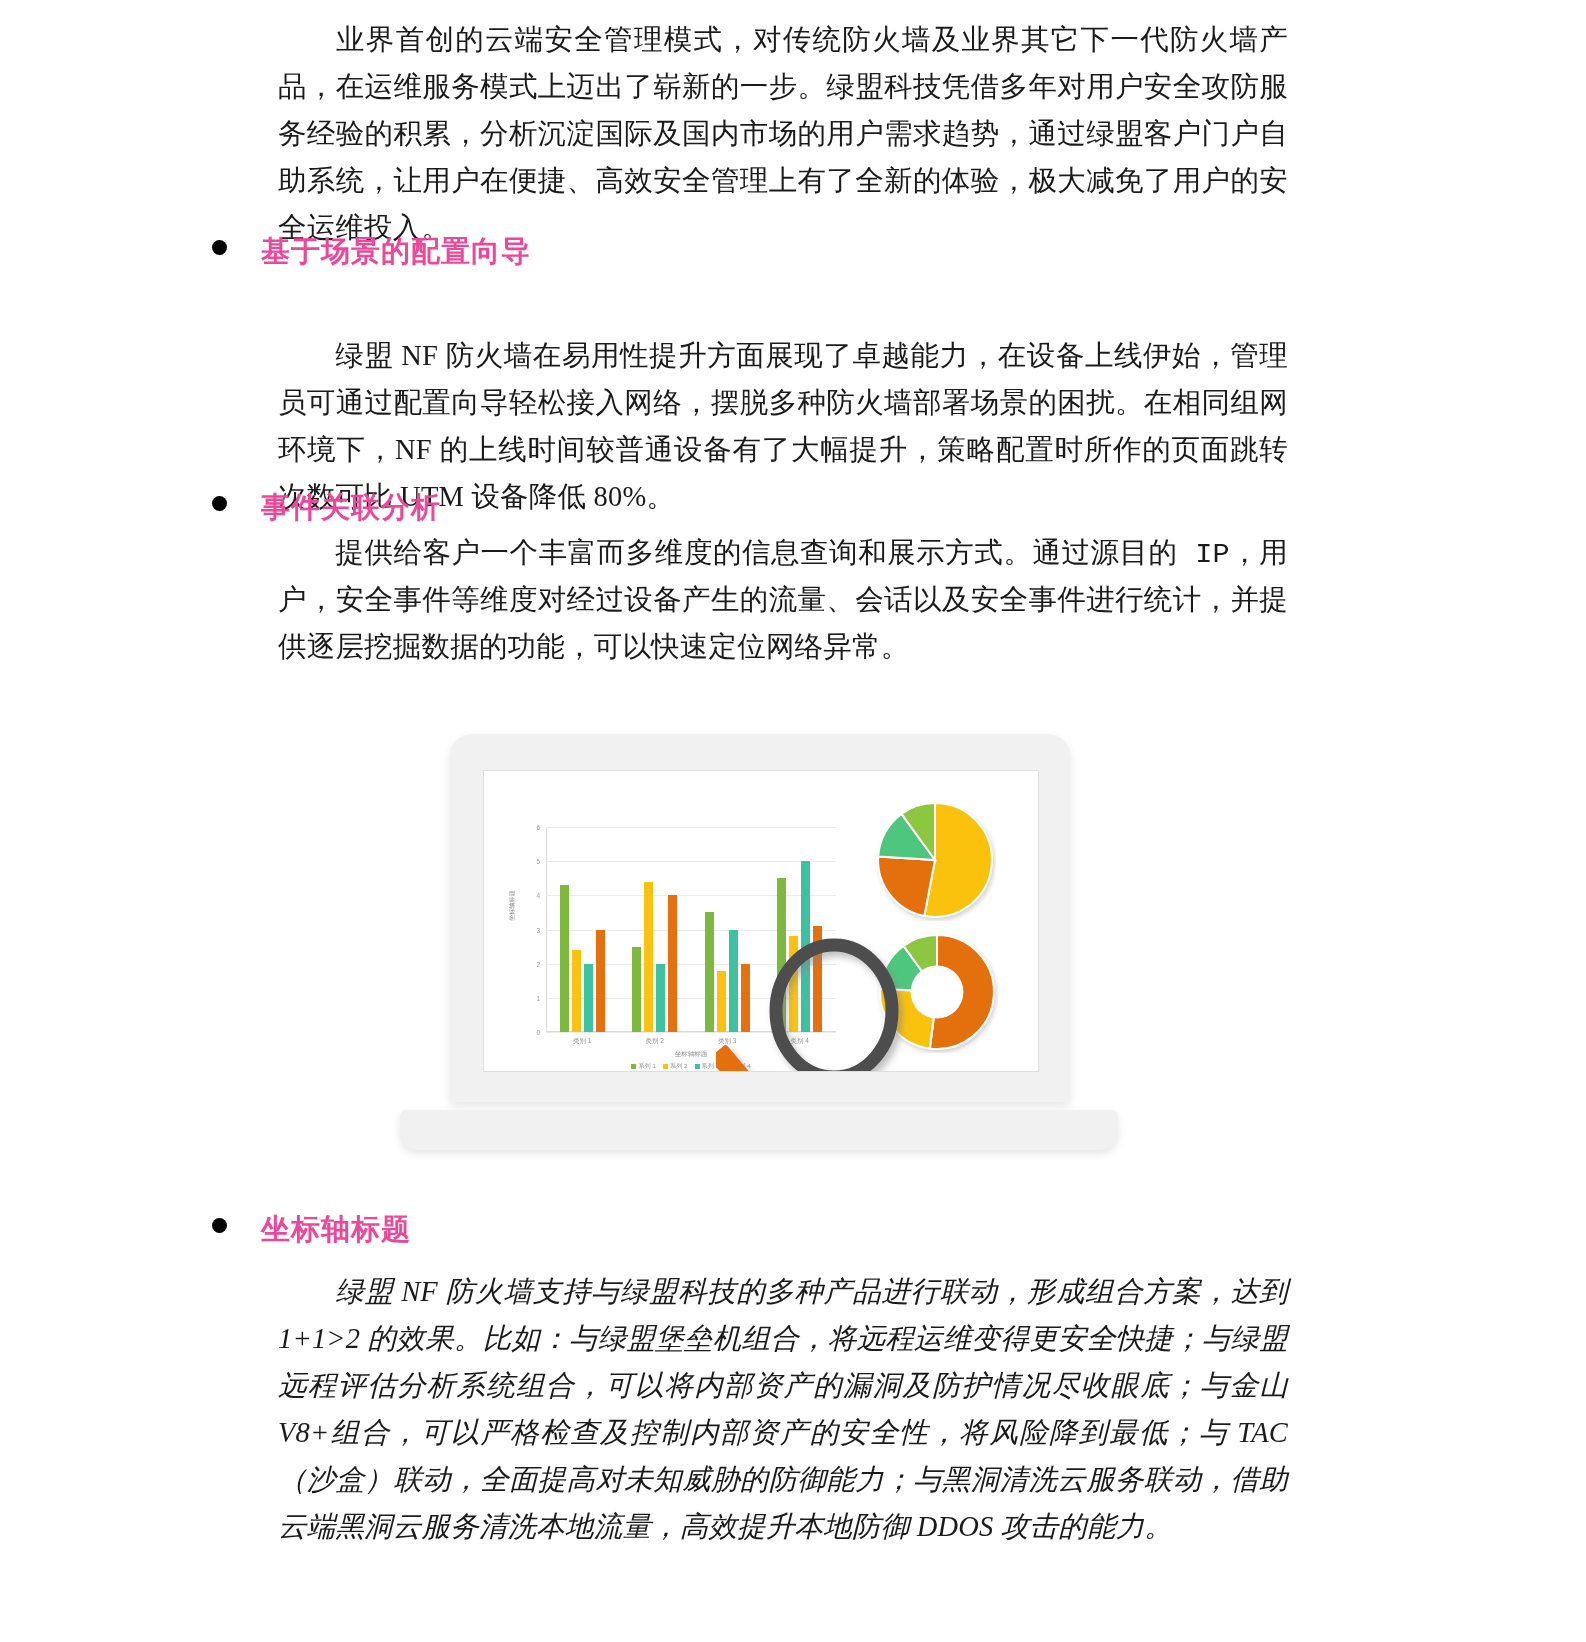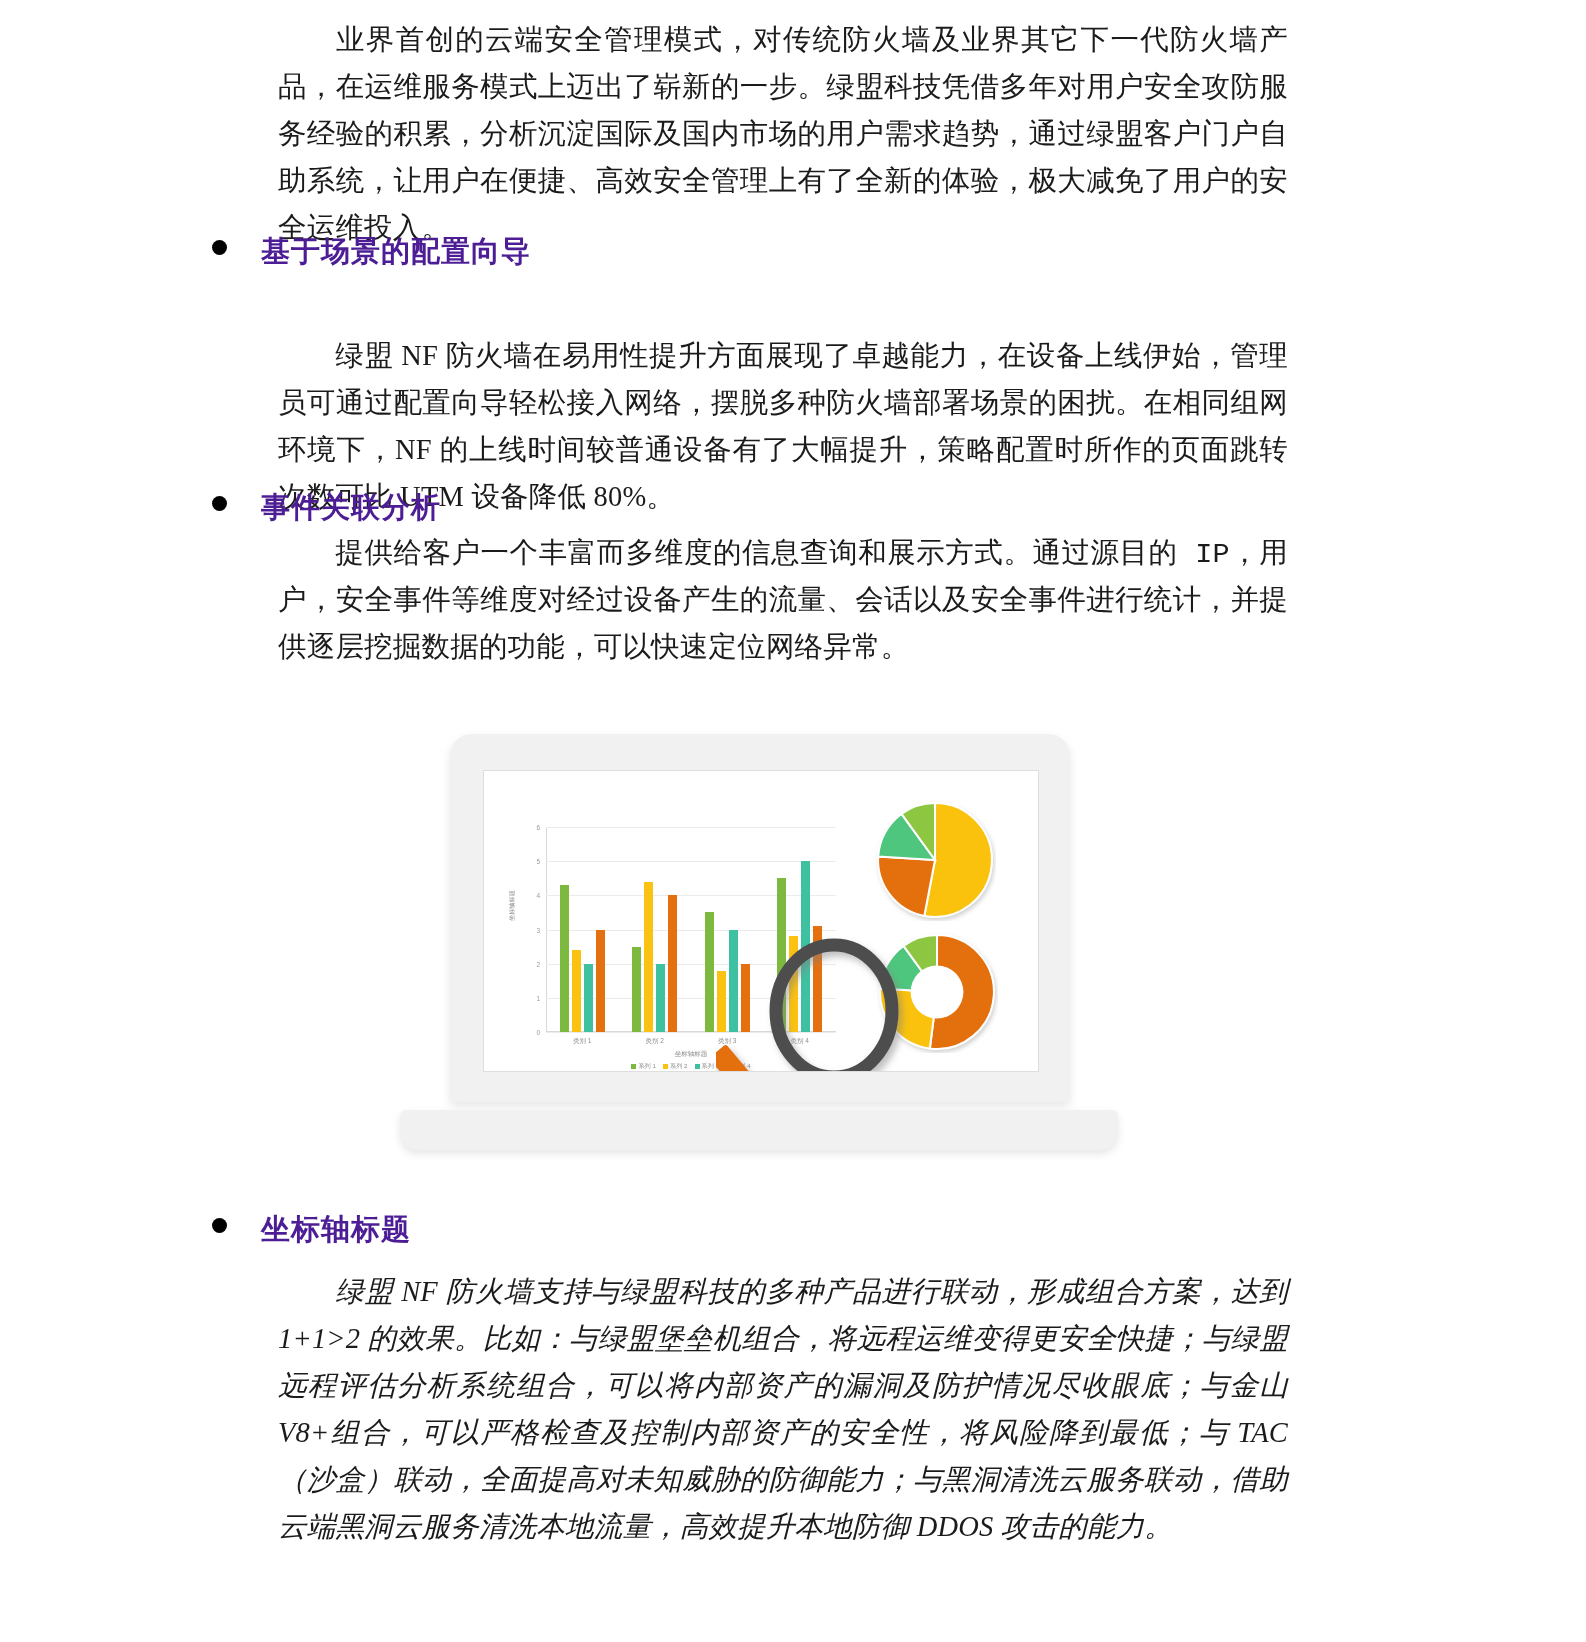--- a/index.html
+++ b/index.html
@@ -47,21 +47,21 @@
     display: inline-block;
     margin-right: 34px;
     position: relative;
     top: -6px;
     flex: 0 0 auto;
   }
   .bullet-label {
     font-size: 29px;
     font-weight: bold;
     letter-spacing: 1px;
-    color: #4c1d95;
+    color: #ec4899;
     font-family: "Liberation Sans", "DejaVu Sans", sans-serif;
   }
 
   
   .illu {
     position: absolute;
     left: 392px;
     top: 728px;
     width: 740px;
     height: 440px;

